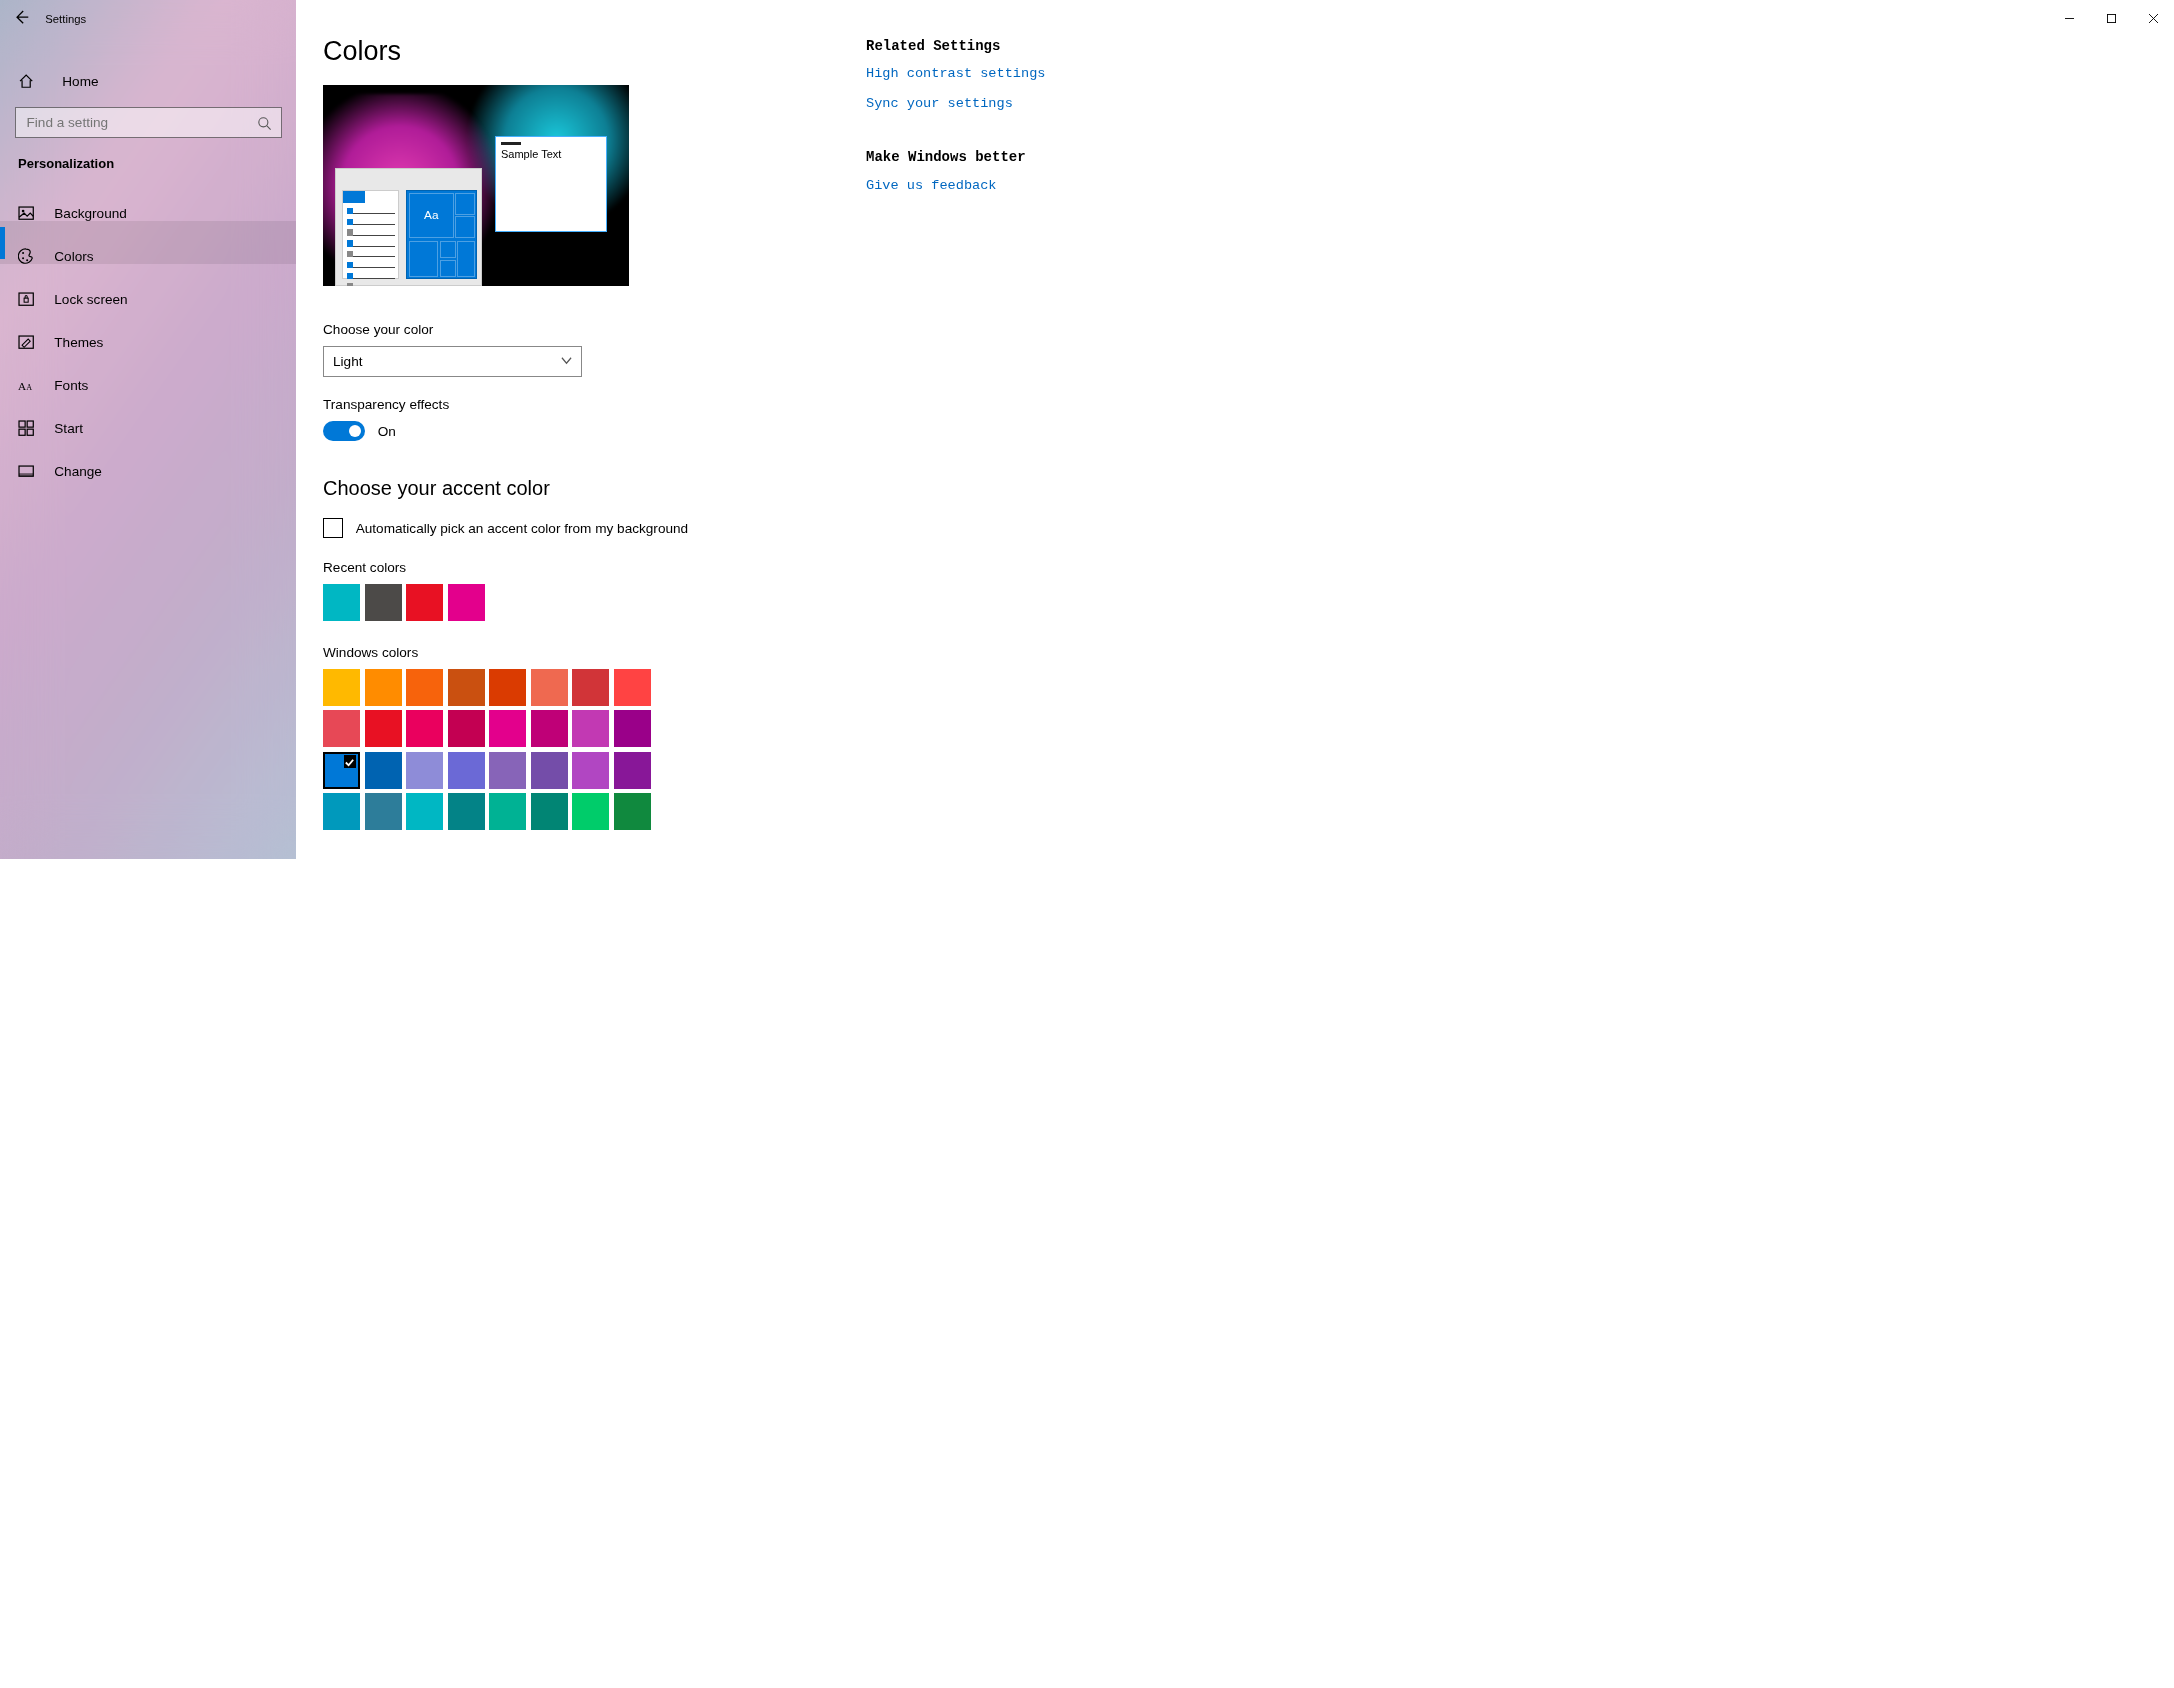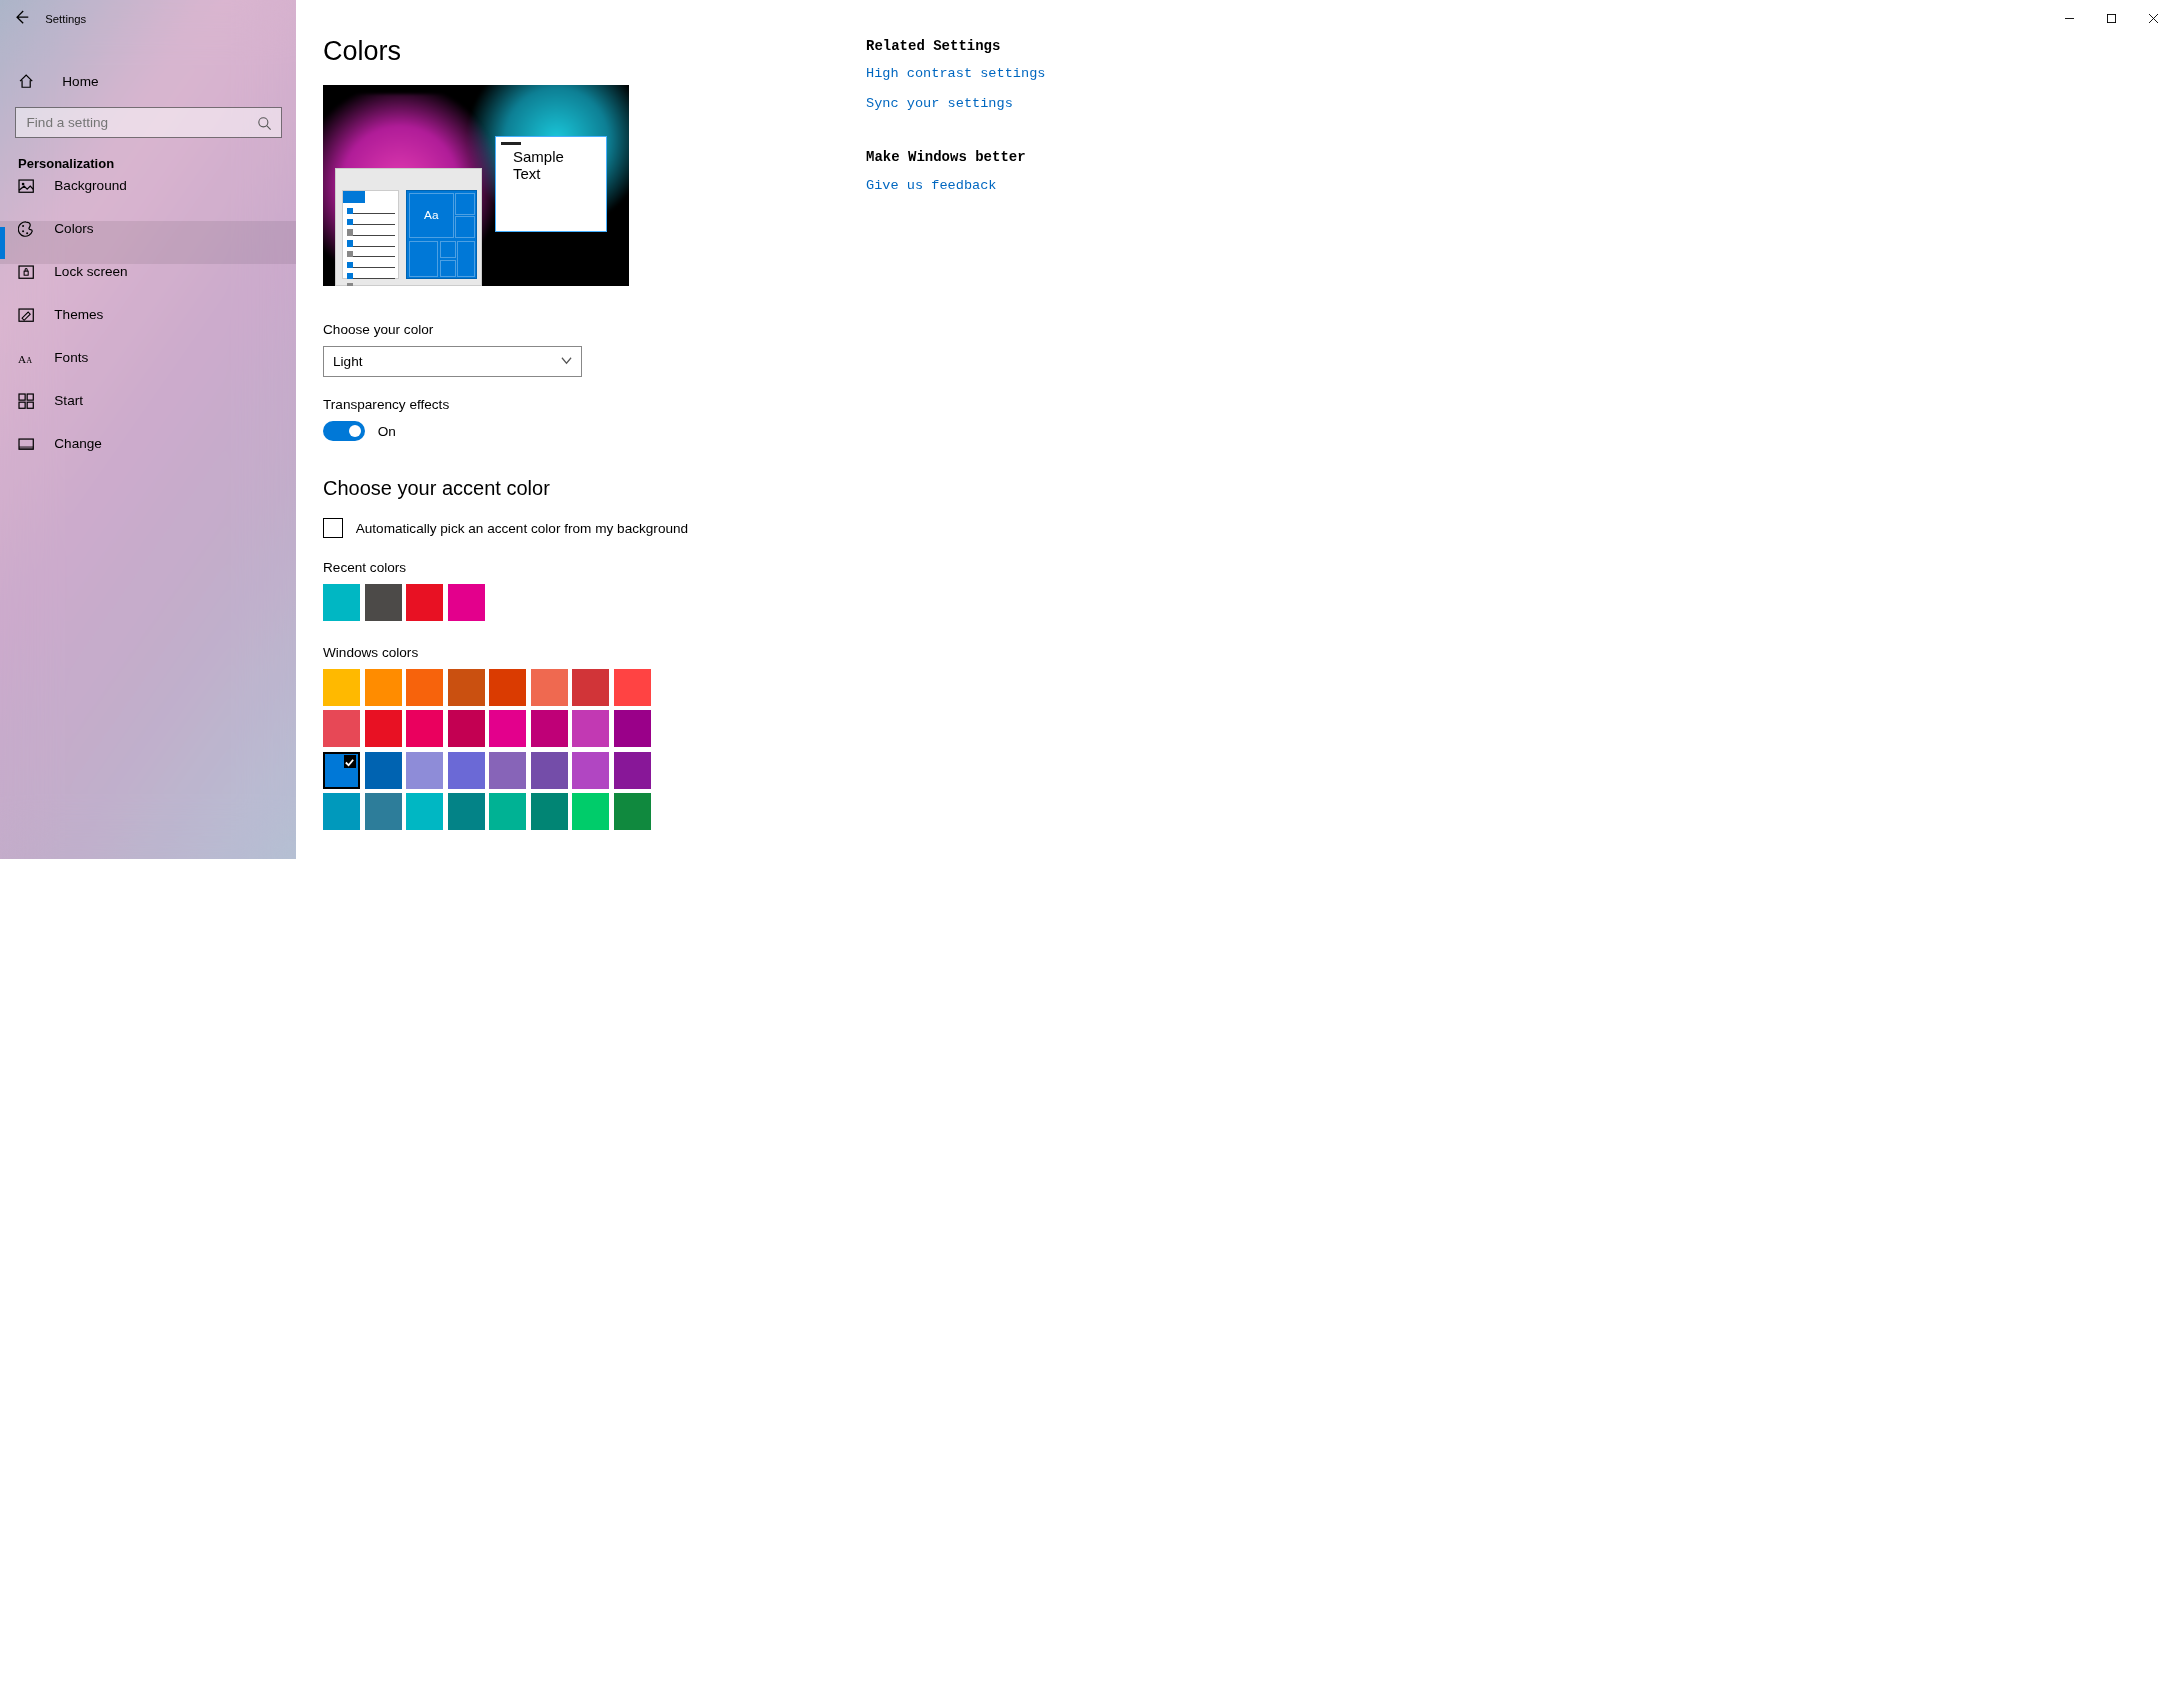--- a/index.html
+++ b/index.html
@@ -21,21 +21,21 @@
   .home { display:flex; align-items:center; gap:28px; padding:9px 18px 9px 18px; margin-top:22px; cursor:pointer; }
   .home .hicon { width:16.3px; height:16.3px; }
   .home span { font-size:13.6px; }
 
   .search { margin:9px 14.5px 0 14.5px; height:31px; border:0.9px solid rgba(0,0,0,0.5); background:rgba(255,255,255,0.5); display:flex; align-items:center; padding:0 9px; }
   .search input { flex:1; background:transparent; border:none; outline:none; font-size:13.6px; color:#555; }
   .search .sicon { width:14.5px; height:14.5px; color:#555; }
 
   .catlabel { font-size:13px; font-weight:600; padding:18px 18px 7.2px 18px; }
 
-  .navitem { display:flex; align-items:flex-start; gap:20px; height:43px; padding-left:18px; font-size:13.6px; cursor:pointer; position:relative; }
+  .navitem { display:flex; align-items:flex-end; gap:20px; height:43px; padding-left:18px; font-size:13.6px; cursor:pointer; position:relative; }
   .navitem .nicon { width:16.3px; height:16.3px; }
   .navitem.active { background:rgba(0,0,0,0.08); }
   .navitem.active::before { content:""; position:absolute; left:0; top:5.4px; bottom:5.4px; width:4.5px; background:#0078d7; }
 
   
   .content { flex:1; background:#fff; overflow-y:auto; position:relative; }
   .cinner { padding:36px 27px 0 27px; display:flex; gap:36px; }
   .maincol { width:507px; }
   .rightcol { flex:1; padding-top:1.8px; }
 
@@ -54,21 +54,21 @@
   .p-tiles { position:absolute; left:70px; bottom:6.3px; width:71px; height:89px; background:#0078d7; border:0.9px solid #0063b1;}
   .p-tiles .big{position:absolute;left:1.8px;top:1.8px;width:45px;height:45px;background:#0078d7;border:0.9px solid rgba(255,255,255,0.3);color:#fff;font-size:11.8px;display:flex;align-items:center;justify-content:center;}
   .p-tiles .r1{position:absolute;right:0.9px;top:1.8px;width:20px;height:22px;border:0.9px solid rgba(255,255,255,0.3);}
   .p-tiles .r2{position:absolute;right:0.9px;top:25px;width:20px;height:22px;border:0.9px solid rgba(255,255,255,0.3);}
   .p-tiles .bm{position:absolute;left:1.8px;bottom:0.9px;width:29px;height:36px;border:0.9px solid rgba(255,255,255,0.3);}
   .p-tiles .bm2{position:absolute;left:33px;bottom:0.9px;width:16.3px;height:17px;border:0.9px solid rgba(255,255,255,0.3);}
   .p-tiles .bm3{position:absolute;left:33px;bottom:20px;width:16.3px;height:17px;border:0.9px solid rgba(255,255,255,0.3);}
   .p-tiles .bm4{position:absolute;right:0.9px;bottom:0.9px;width:18px;height:36px;border:0.9px solid rgba(255,255,255,0.3);}
   .p-win { position:absolute; left:172px; top:51px; width:112px; height:96px; background:#fff; border:0.9px solid #45b0ff; }
   .p-win .bar{position:absolute;left:5.4px;top:4.5px;width:20px;height:3.6px;background:#222;}
-  .p-win .txt{padding:11px 17px;font-size:15px;}
+  .p-win .txt{padding:11px 5px;font-size:11px;}
 
   .label { font-size:13.6px; margin-top:36px; margin-bottom:9px; }
   .label.tight { margin-top:20px; }
 
   .dropdown { width:259px; height:31px; border:0.9px solid #888; display:flex; align-items:center; justify-content:space-between; padding:0 9px; font-size:13.6px; cursor:pointer; }
   .dropdown svg { width:11px; height:11px; }
 
   .toggle-row { display:flex; align-items:center; gap:12.7px; }
   .toggle { width:42px; height:20px; border-radius:10px; background:#0078d7; position:relative; cursor:pointer; }
   .toggle::after { content:""; position:absolute; right:3.6px; top:3.6px; width:12.7px; height:12.7px; border-radius:50%; background:#fff; }

